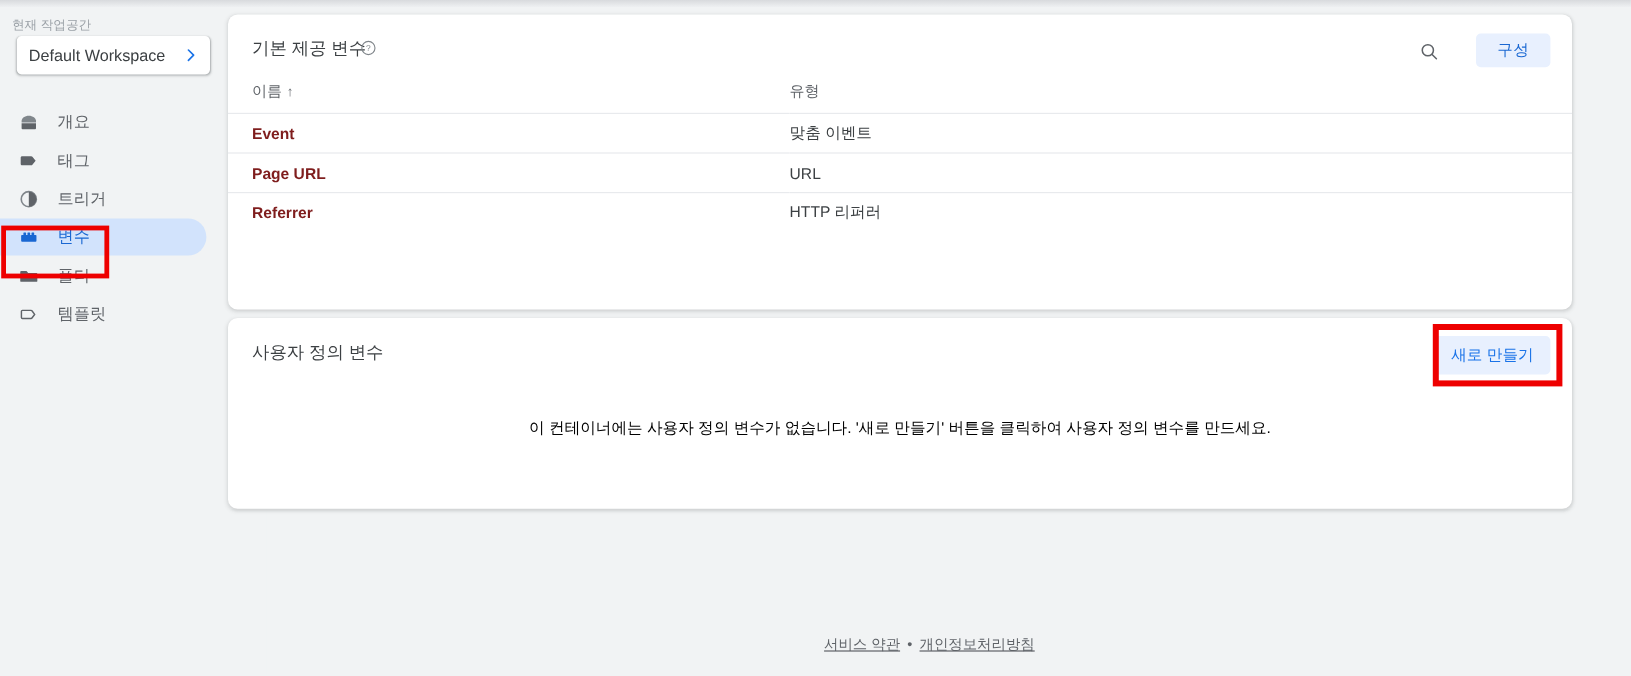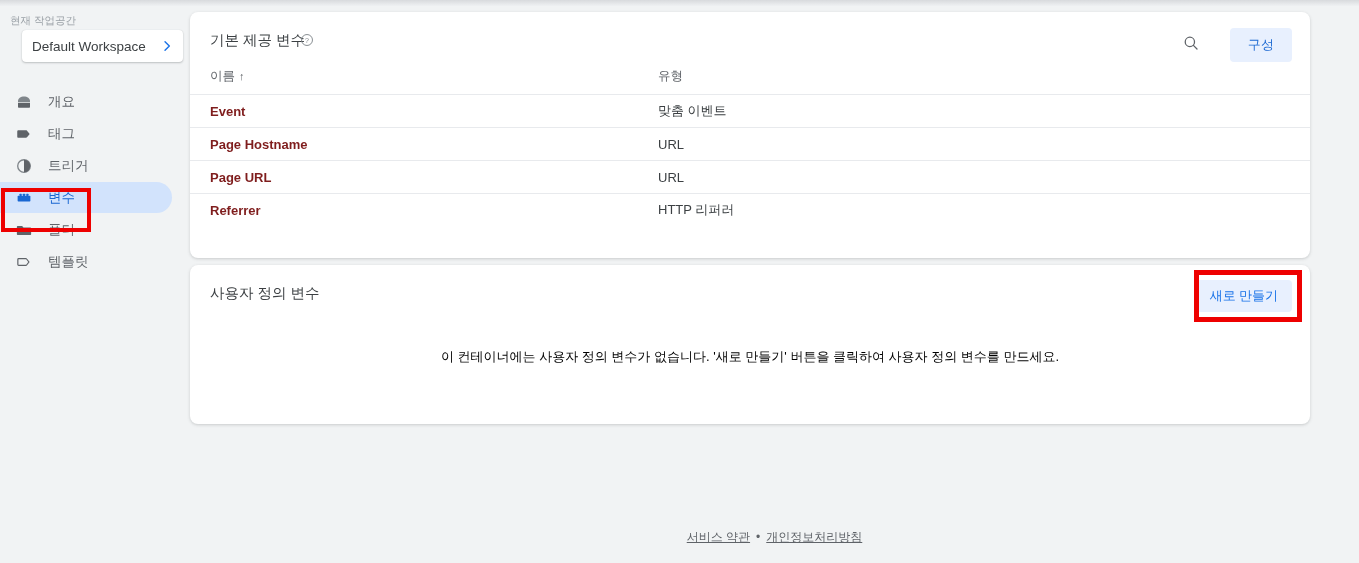--- a/index.html
+++ b/index.html
@@ -36,21 +36,21 @@
   .ws-label {
     position: absolute;
     top: 8px; left: 10px;
     font-size: 10.5px;
     color: #9aa0a6;
     letter-spacing: 0;
     white-space: nowrap;
   }
   .ws-card {
     position: absolute;
-    top: 24px; left: 22px;
+    top: 24px; left: 14px;
     width: 161px;
     height: 32px;
     background: #ffffff;
     border-radius: 4px;
     box-shadow: 0 1px 2px rgba(60,64,67,.28), 0 0 1px rgba(60,64,67,.15);
     display: flex;
     align-items: center;
     cursor: pointer;
   }
   .ws-name {
@@ -166,21 +166,21 @@
   .search-ico {
     position: absolute;
     right: 110px;
     top: 22px;
     cursor: pointer;
   }
   .btn-config {
     position: absolute;
     right: 18px;
     top: 16px;
-    height: 34px;
+    height: 28px;
     min-width: 62px;
     padding: 0 16px;
     background: #e8f0fe;
     border: none;
     border-radius: 4px;
     color: #1967d2;
     font-size: 13px;
     font-family: inherit;
     cursor: pointer;
     letter-spacing: .2px;
@@ -189,21 +189,21 @@
     position: absolute;
     right: 18px;
     top: 15px;
     height: 32px;
     padding: 0 14px;
     background: #e8f0fe;
     border: none;
     border-radius: 4px;
     color: #1a73e8;
     font-size: 13px;
-    font-family: Liberation Serif, serif;
+    font-family: Liberation Sans, sans-serif;
     cursor: pointer;
   }
   .red-box-btn {
     position: absolute;
     right: 8px;
     top: 5px;
     width: 98px;
     height: 42px;
     border: 5px solid #ee0000;
     box-sizing: content-box;
@@ -390,24 +390,20 @@
           </th>
           <th class="col-type">유형</th>
         </tr>
       </thead>
       <tbody id="vars-body">
           <tr>
             <td class="col-name"><span class="cell-name">Event</span></td>
             <td class="col-type">맞춤 이벤트</td>
           </tr>
           <tr>
-            <td class="col-name"><span class="cell-name">Page Hostname</span></td>
-            <td class="col-type">URL</td>
-          </tr>
-          <tr>
             <td class="col-name"><span class="cell-name">Page URL</span></td>
             <td class="col-type">URL</td>
           </tr>
           <tr>
             <td class="col-name"><span class="cell-name">Referrer</span></td>
             <td class="col-type">HTTP 리퍼러</td>
           </tr>
         </tbody>
     </table>
   </div>

